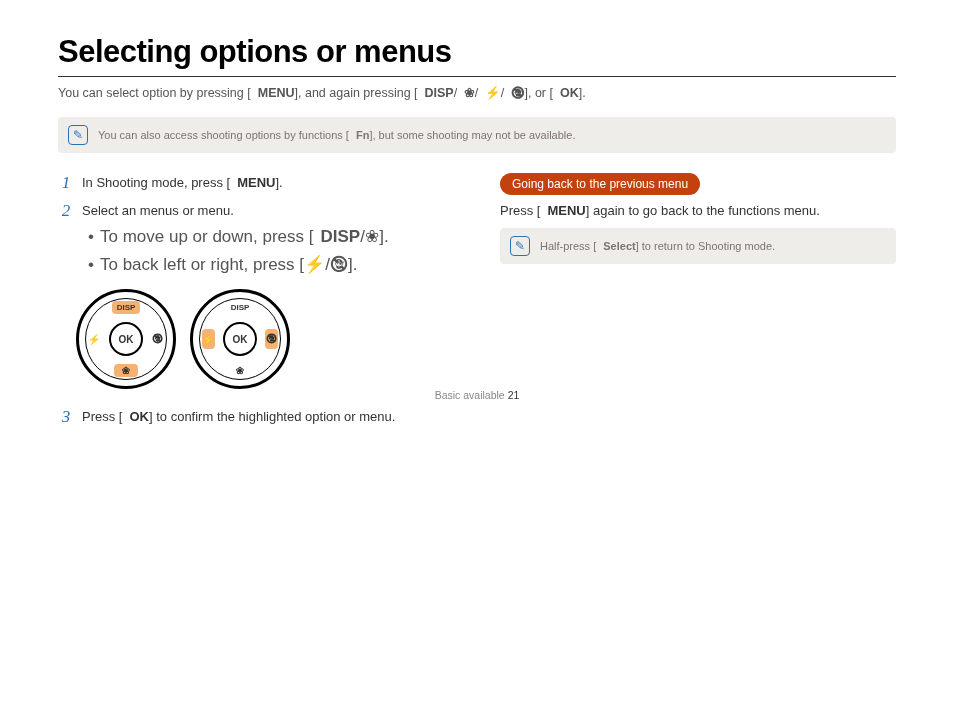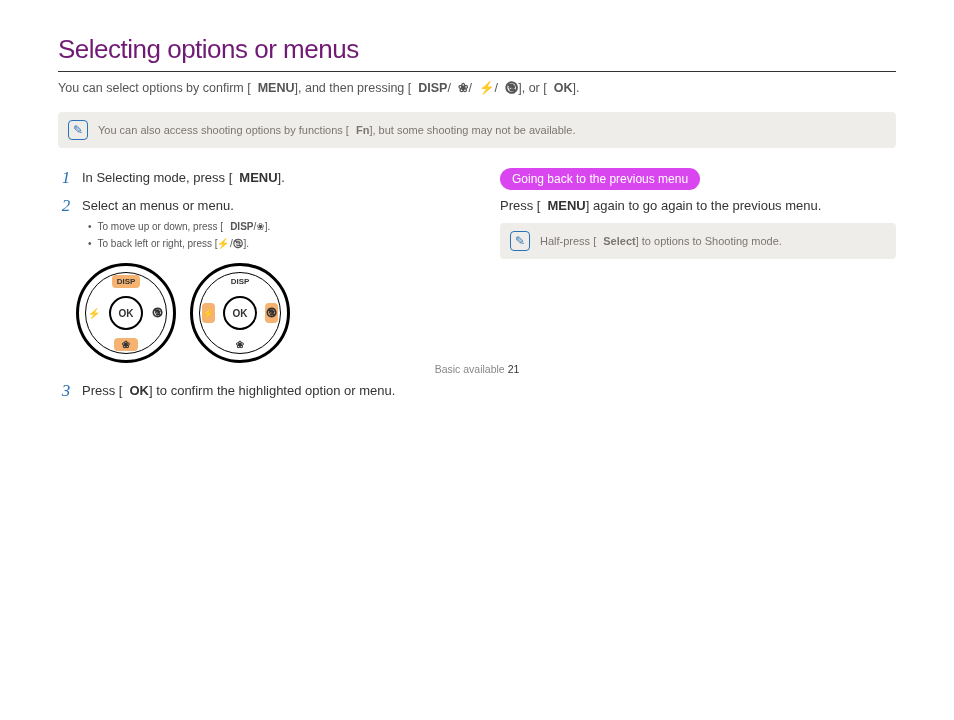--- a/index.html
+++ b/index.html
@@ -1,31 +1,31 @@
 <!DOCTYPE html>
 <html><head>
 <meta charset="utf-8">
 <style>
   html,body{margin:0;padding:0;width:954px;height:720px;background:#fff;font-family:Arial,Helvetica,sans-serif;color:#333;}
   .page{box-sizing:border-box;padding:34px 58px 0 58px;position:relative;}
-  h1{font-size:26px;color:#701a75;font-weight:400;margin:0 0 6px 0;letter-spacing:-0.5px;}
+  h1{font-size:31px;color:#000000;font-weight:700;margin:0 0 6px 0;letter-spacing:-0.5px;}
   .hr{border:none;border-top:1px solid #333;margin:0 0 8px 0;}
   .intro{font-size:12.5px;color:#555;margin:0 0 14px 0;line-height:1.4;}
   .note{background:#efedea;border-radius:4px;padding:8px 10px;display:flex;align-items:center;gap:10px;margin-bottom:20px;}
   .note-icon{width:18px;height:18px;border:1.5px solid #2a72b5;border-radius:4px;display:flex;align-items:center;justify-content:center;color:#2a72b5;font-size:12px;flex-shrink:0;}
   .note-text{font-size:11px;color:#7b7571;}
   .cols{display:flex;gap:46px;}
   .col{flex:1;}
   .step{display:flex;gap:8px;margin-bottom:8px;}
   .step-num{font-style:italic;font-family:Georgia,'Times New Roman',serif;font-size:17px;color:#2a72b5;width:16px;text-align:center;}
   .step-body{font-size:13px;color:#333;line-height:1.5;flex:1;}
   .bullets{list-style:none;padding:0;margin:4px 0 0 6px;}
-  .bullets li{font-size:10px;color:#555;margin-bottom:2px;}
+  .bullets li{font-size:17px;color:#555;margin-bottom:2px;}
   .bullets li:before{content:"•";margin-right:6px;}
-  .pill{display:inline-block;background:#d946ef;color:#fff;border-radius:12px;padding:4px 12px;font-size:12px;margin-bottom:8px;}
+  .pill{display:inline-block;background:#c2410c;color:#fff;border-radius:12px;padding:4px 12px;font-size:12px;margin-bottom:8px;}
   .sub-text{font-size:13px;color:#333;margin-bottom:10px;}
   .key{font-weight:bold;font-family:Arial,sans-serif;padding-left:7px;}
   .dials{display:flex;gap:14px;margin:10px 0 18px 18px;}
   .dial{width:100px;height:100px;border:3px solid #000;border-radius:50%;position:relative;box-sizing:border-box;}
   .dial-inner{position:absolute;top:6px;left:6px;right:6px;bottom:6px;border:1.5px solid #000;border-radius:50%;}
   .ok{position:absolute;top:50%;left:50%;width:30px;height:30px;transform:translate(-50%,-50%);border:2.5px solid #000;border-radius:50%;display:flex;align-items:center;justify-content:center;font-weight:bold;font-size:10px;}
   .btn{position:absolute;background:#f5b271;border-radius:4px;display:flex;align-items:center;justify-content:center;font-size:8px;font-weight:bold;}
   .btn.plain{background:transparent;}
   .btn.top{top:9px;left:50%;transform:translateX(-50%);width:28px;height:13px;}
   .btn.bottom{bottom:9px;left:50%;transform:translateX(-50%);width:24px;height:13px;}
@@ -35,36 +35,36 @@
   .footer .pg{color:#333;}
   .icon-glyph{font-size:10px;}
 </style>
 </head>
 <body>
 
 <div class="page">
   <h1>Selecting options or menus</h1>
   <hr class="hr">
   <p class="intro">
-    <span>You can select options by confirm [</span><span class="key">MENU</span><span>], and then pressing [</span><span class="key">DISP</span><span>/</span><span class="key">❀</span><span>/</span><span class="key">⚡</span><span>/</span><span class="key">🕲</span><span>], or [</span><span class="key">OK</span><span>].</span>
+    <span>You can select option by pressing [</span><span class="key">MENU</span><span>], and again pressing [</span><span class="key">DISP</span><span>/</span><span class="key">❀</span><span>/</span><span class="key">⚡</span><span>/</span><span class="key">🕲</span><span>], or [</span><span class="key">OK</span><span>].</span>
   </p>
 
   <div class="note">
     <div class="note-icon">✎</div>
     <div class="note-text">
       <span>You can also access shooting options by functions [</span><span class="key">Fn</span><span>], but some shooting may not be available.</span>
     </div>
   </div>
 
   <div class="cols">
     <div class="col">
       <div class="step">
         <div class="step-num">1</div>
         <div class="step-body">
-          <span>In Selecting mode, press [</span><span class="key">MENU</span><span>].</span>
+          <span>In Shooting mode, press [</span><span class="key">MENU</span><span>].</span>
         </div>
       </div>
       <div class="step">
         <div class="step-num">2</div>
         <div class="step-body">
           <span>Select an menus or menu.</span>
           <ul class="bullets">
             <li><span>To move up or down, press [</span><span class="key">DISP</span><span>/</span><span>❀</span><span>].</span></li>
             <li><span>To back left or right, press [</span><span>⚡</span><span>/</span><span>🕲</span><span>].</span></li>
           </ul>
@@ -106,26 +106,26 @@
         <div class="step-num">3</div>
         <div class="step-body">
           <span>Press [</span><span class="key">OK</span><span>] to confirm the highlighted option or menu.</span>
         </div>
       </div>
     </div>
 
     <div class="col">
       <div class="pill">Going back to the previous menu</div>
       <div class="sub-text">
-        <span>Press [</span><span class="key">MENU</span><span>] again to go again to the previous menu.</span>
+        <span>Press [</span><span class="key">MENU</span><span>] again to go back to the functions menu.</span>
       </div>
       <div class="note">
         <div class="note-icon">✎</div>
         <div class="note-text">
-          <span>Half-press [</span><span class="key">Select</span><span>] to options to Shooting mode.</span>
+          <span>Half-press [</span><span class="key">Select</span><span>] to return to Shooting mode.</span>
         </div>
       </div>
     </div>
   </div>
 
   <div class="footer">
     <span>Basic available</span>
     <span class="pg">21</span>
   </div>
 </div>

